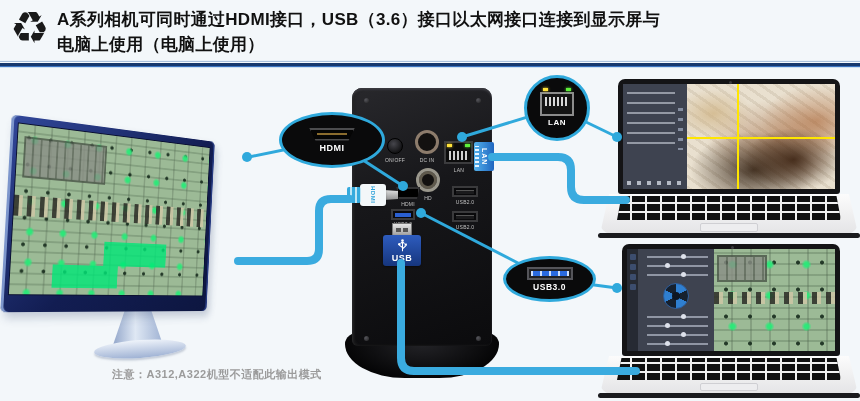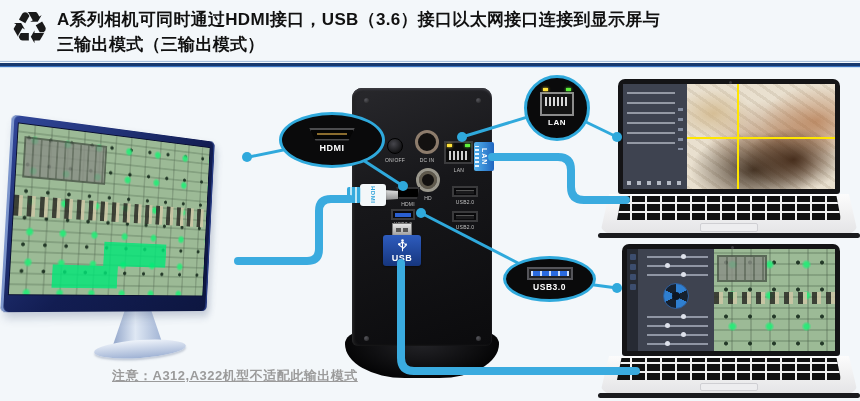--- a/index.html
+++ b/index.html
@@ -8,21 +8,21 @@
     position:relative;width:860px;height:401px;overflow:hidden;
     background:#f3f7fa;
     font-family:"Liberation Sans","DejaVu Sans",sans-serif;
   }
   
   .recycle{position:absolute;left:10px;top:2px;font-size:44px;line-height:52px;color:#1a1a1a;}
   .title-line{position:absolute;left:57px;font-size:17px;font-weight:bold;color:#111;letter-spacing:.3px;white-space:nowrap;}
   .t1{top:8px;} .t2{top:33px;}
   .separator{position:absolute;left:0;top:60px;width:860px;height:9px;
     background:linear-gradient(180deg,#eaf1f8 0 1px,#a9c0dc 1px 2px,#f5f9fc 2px 3px,#16386e 3px 6px,#3a72c0 6px 7px,#cfe0ef 7px 8px,#f3f7fa 8px 9px);}
-  .note{position:absolute;left:112px;top:367px;font-size:13px;font-weight:bold;color:#9b9b9b;letter-spacing:.5px;text-decoration:underline;}
+  .note{position:absolute;left:112px;top:367px;font-size:11px;font-weight:bold;color:#9b9b9b;letter-spacing:.5px;}
 
   
   .stand-neck{position:absolute;left:112px;top:296px;width:52px;height:52px;
     background:linear-gradient(90deg,#8fa3c8,#dfe8f4 45%,#9db0d2);
     clip-path:polygon(34% 0,66% 0,100% 100%,0% 100%);}
   .stand-base{position:absolute;left:94px;top:340px;width:92px;height:18px;border-radius:50%;
     background:linear-gradient(180deg,#eef3fa,#9fb2d4);transform:rotate(-4deg);box-shadow:0 2px 2px rgba(60,80,120,.25);}
   .monitor{position:absolute;left:6px;top:114px;width:252px;height:198px;
     transform:perspective(460px) rotateY(18deg) rotate(3.5deg);transform-origin:0% 50%;
     background:linear-gradient(135deg,#31479a,#121d52 55%,#0d1640);
@@ -162,21 +162,21 @@
     border:1px solid #2e5f9e;position:relative;}
   .wheel::after{content:'';position:absolute;left:50%;top:50%;width:8px;height:8px;margin:-4px 0 0 -4px;border-radius:50%;background:#0e1622;}
 </style>
 </head>
 <body>
 
 <div id="canvas">
 
   <div class="recycle">♻</div>
   <div class="title-line t1">A系列相机可同时通过HDMI接口，USB（3.6）接口以太网接口连接到显示屏与</div>
-  <div class="title-line t2">三输出模式（三输出模式）</div>
+  <div class="title-line t2">电脑上使用（电脑上使用）</div>
   <div class="separator"></div>
 
   <div class="stand-neck"></div>
   <div class="stand-base"></div>
   <div class="monitor">
     <div class="monitor-screen">
       <div class="pcb"></div>
     </div>
   </div>
 

